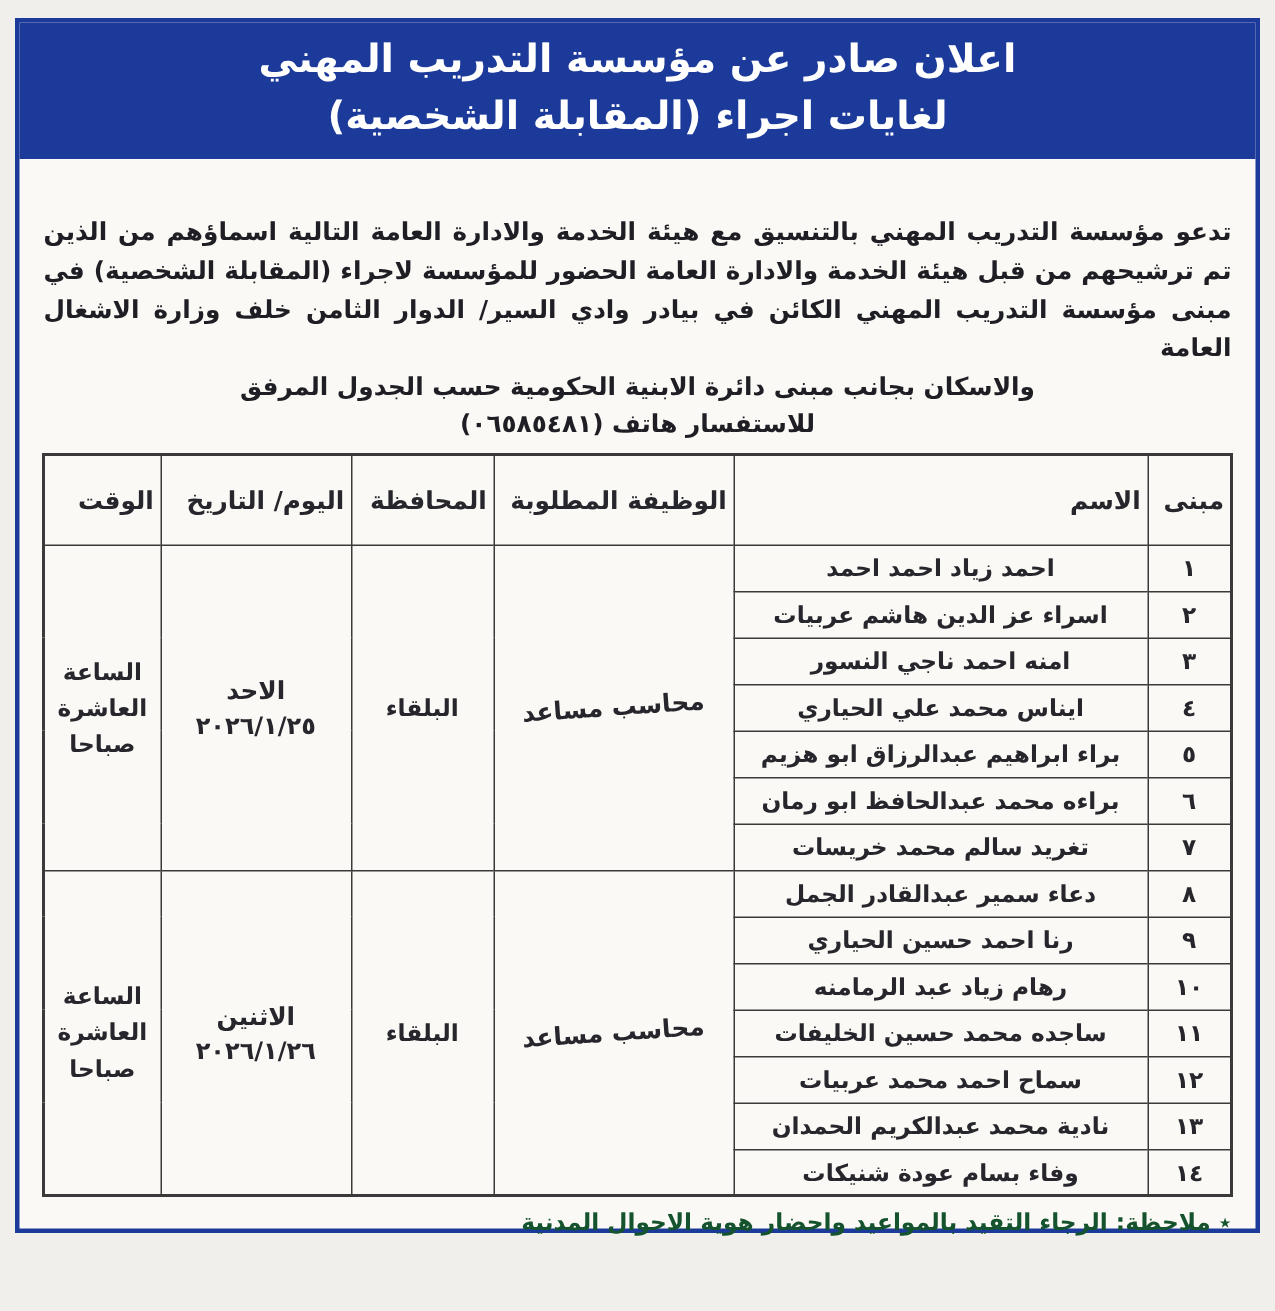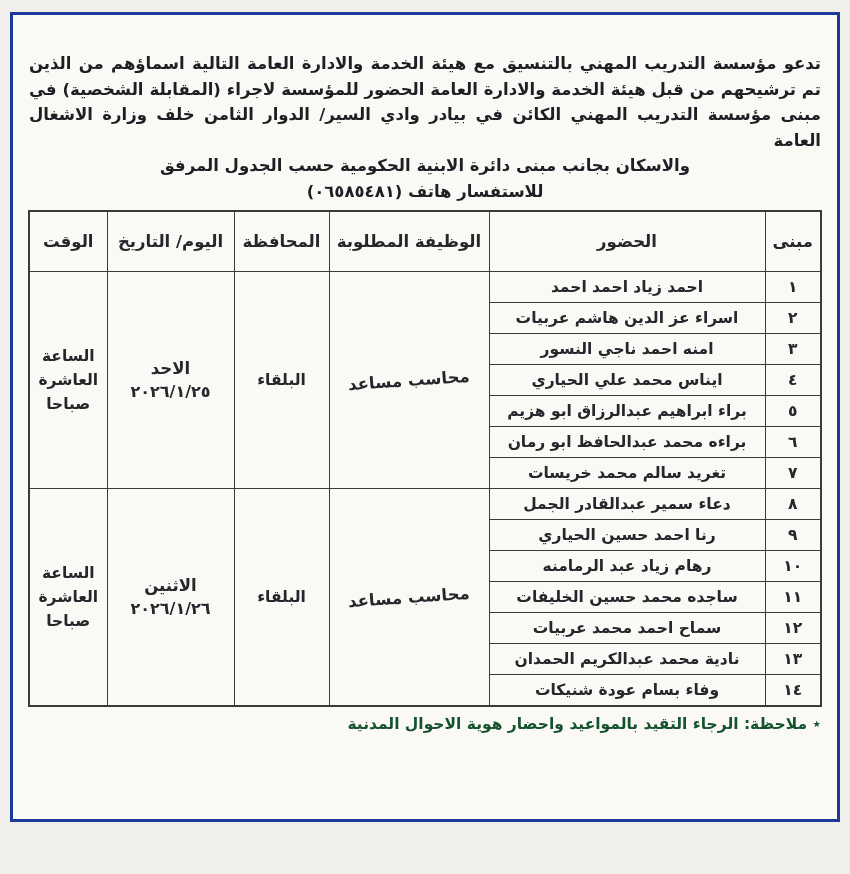--- a/index.html
+++ b/index.html
@@ -52,20 +52,21 @@
   table.schedule th, table.schedule td {
     border: 1.5px solid #3a3a3a;
     font-weight: bold;
     text-align: center;
     vertical-align: middle;
   }
   table.schedule th {
     font-size: 16.5px;
     height: 33px;
     padding: 20px 4px;
+    text-align: right;
   }
   table.schedule td {
     font-size: 15.5px;
     height: 31px;
     padding: 2px 4px;
   }
   col.c-num  { width: 56px; }
   col.c-name { width: 276px; }
   col.c-pos  { width: 160px; }
   col.c-gov  { width: 95px; }
@@ -99,40 +100,44 @@
     padding-left: 14px;
     margin-top: -2px;
   }
 </style>
 </head>
 <body>
 
 <div class="page">
   <div class="ad-box">
 
+    <div class="ad-header">
+      <div>اعلان صادر عن مؤسسة التدريب المهني</div>
+      <div>لغايات اجراء (المقابلة الشخصية)</div>
+    </div>
 
     <div class="intro">
       <div class="intro-body">تدعو مؤسسة التدريب المهني بالتنسيق مع هيئة الخدمة والادارة العامة التالية اسماؤهم من الذين تم ترشيحهم من قبل هيئة الخدمة والادارة العامة الحضور للمؤسسة لاجراء (المقابلة الشخصية) في مبنى مؤسسة التدريب المهني الكائن في بيادر وادي السير/ الدوار الثامن خلف وزارة الاشغال العامة</div>
       <div class="intro-center">والاسكان بجانب مبنى دائرة الابنية الحكومية حسب الجدول المرفق</div>
       <div class="intro-center">للاستفسار هاتف (٠٦٥٨٥٤٨١)</div>
     </div>
 
     <table class="schedule">
       <colgroup>
         <col class="c-num">
           <col class="c-name">
           <col class="c-pos">
         <col class="c-gov">
           <col class="c-date">
           <col class="c-time">
       </colgroup>
       <thead>
         <tr>
           <th>مبنى</th>
-          <th>الحضور</th>
+          <th>الاسم</th>
           <th>الوظيفة المطلوبة</th>
           <th>المحافظة</th>
           <th>اليوم/ التاريخ</th>
           <th>الوقت</th>
         </tr>
       </thead>
       <tbody>
         <tr>
           <td>١</td>
           <td>احمد زياد احمد احمد</td>

